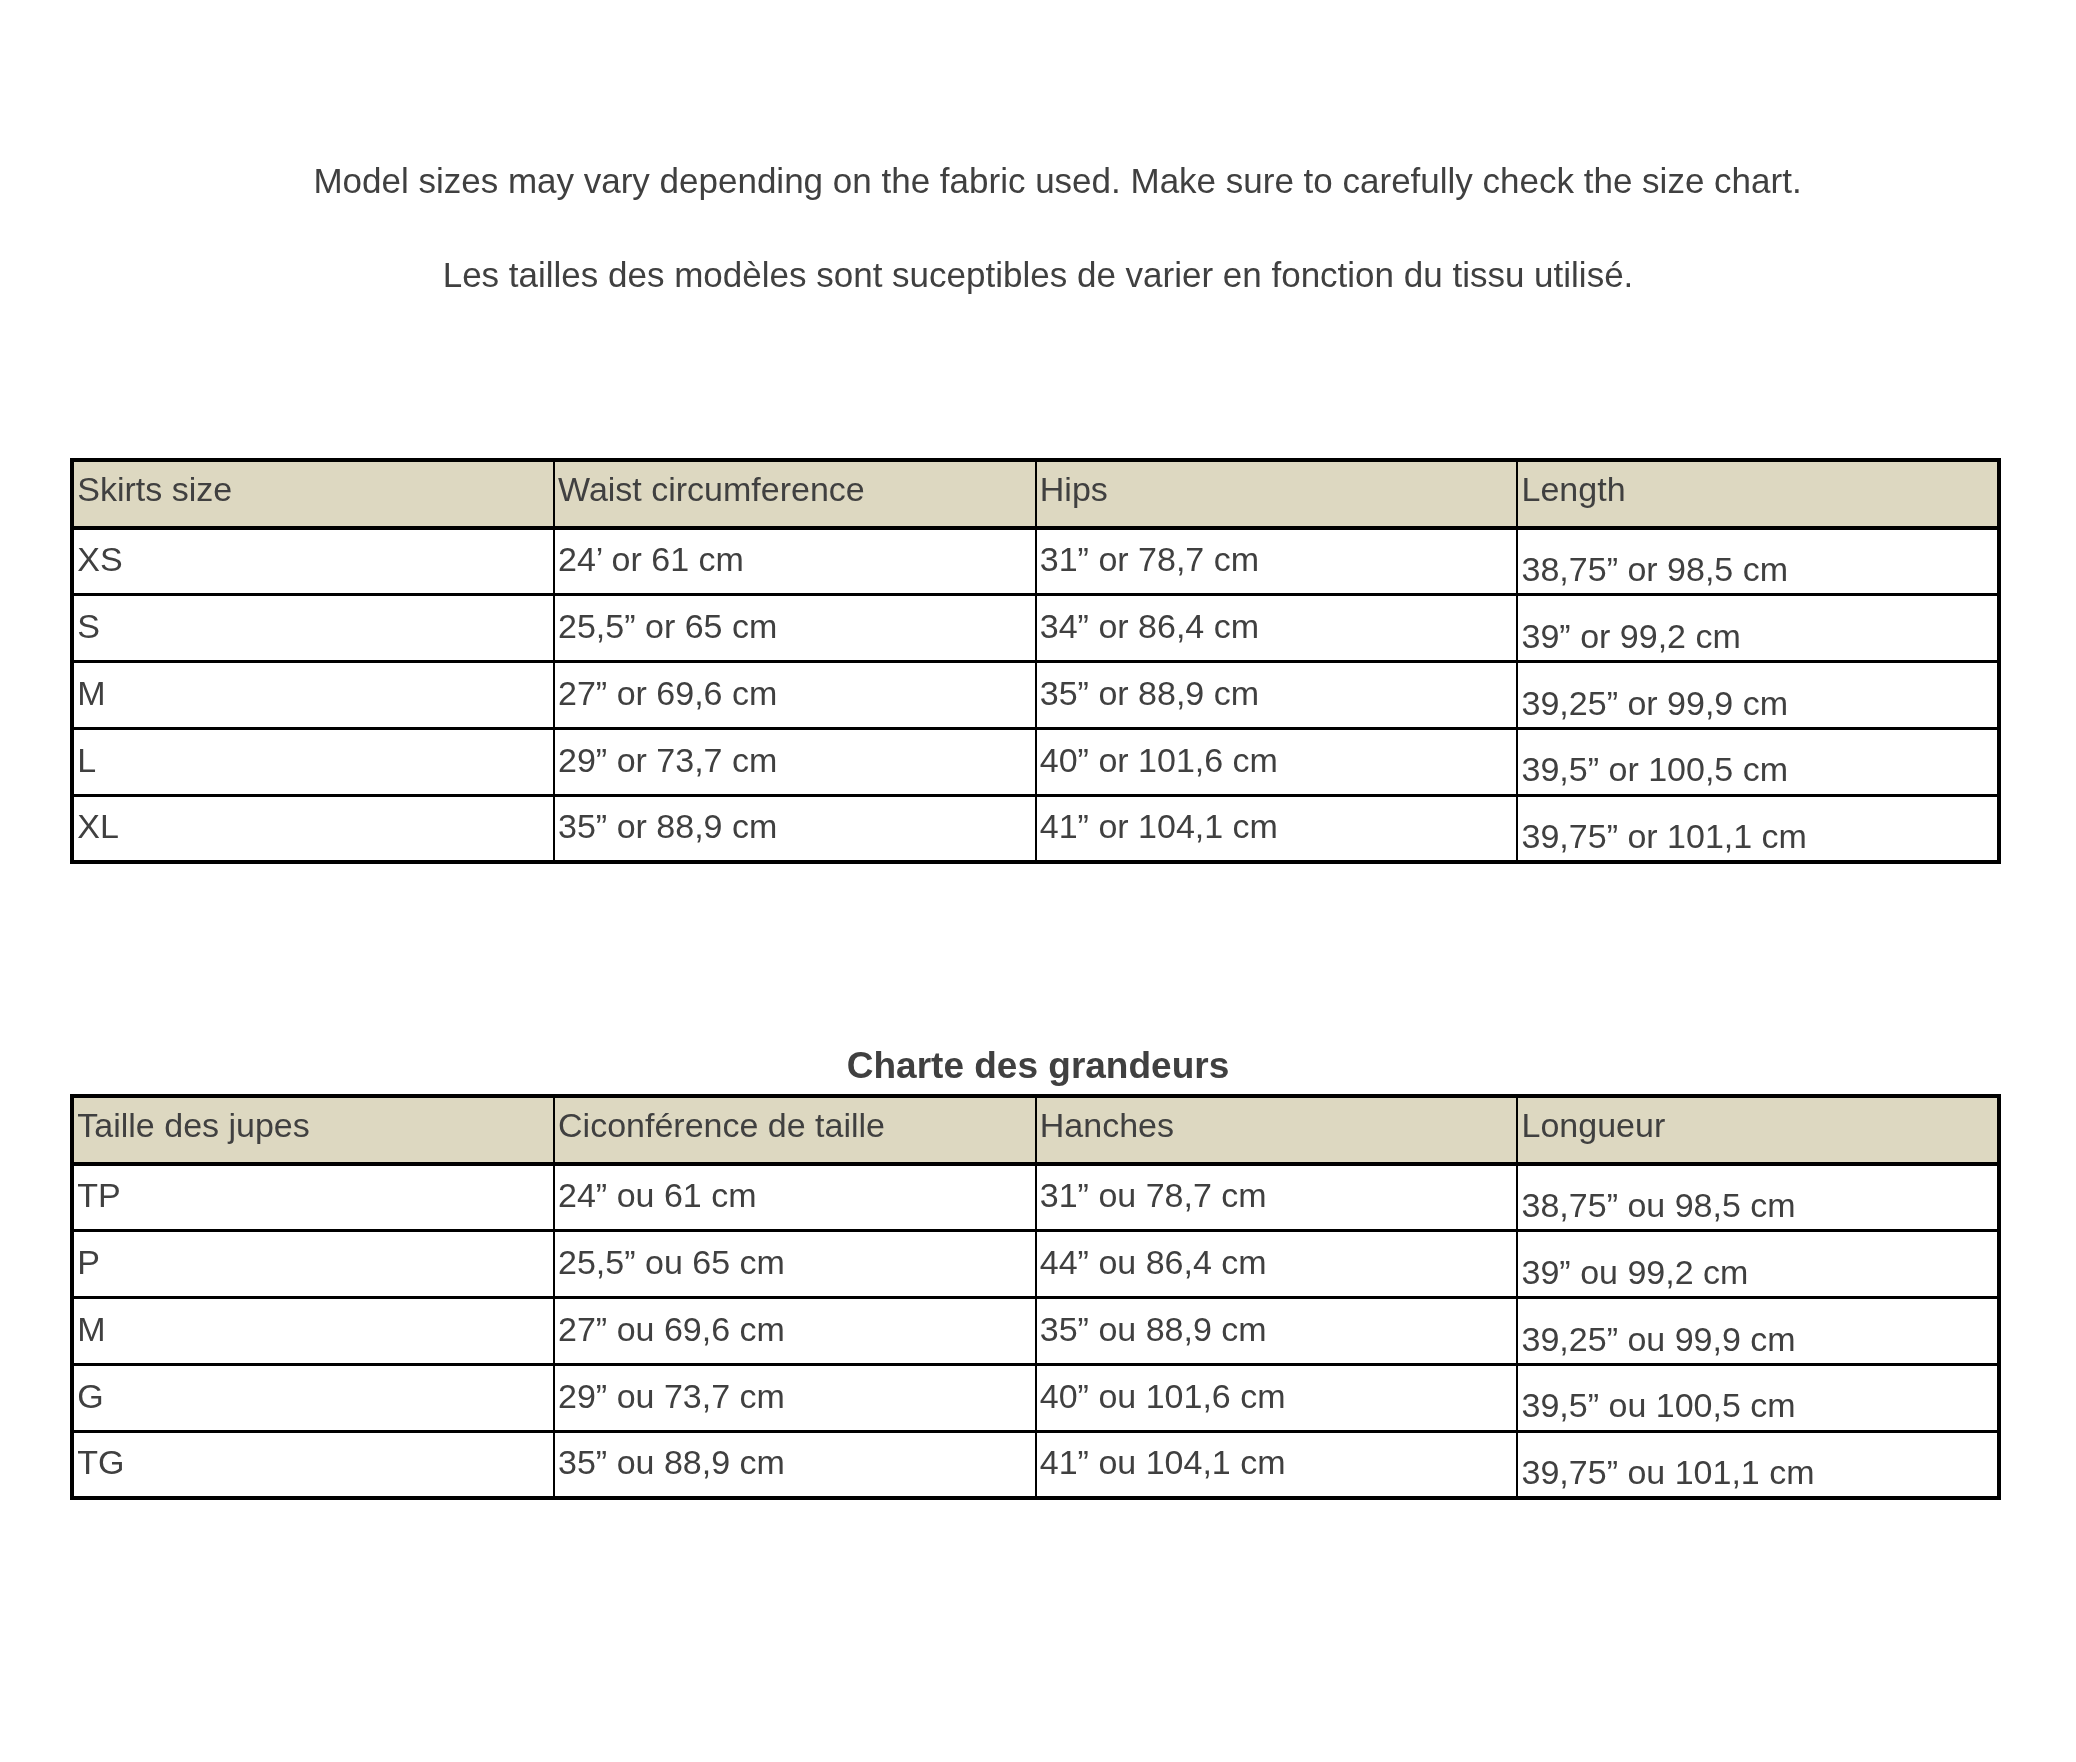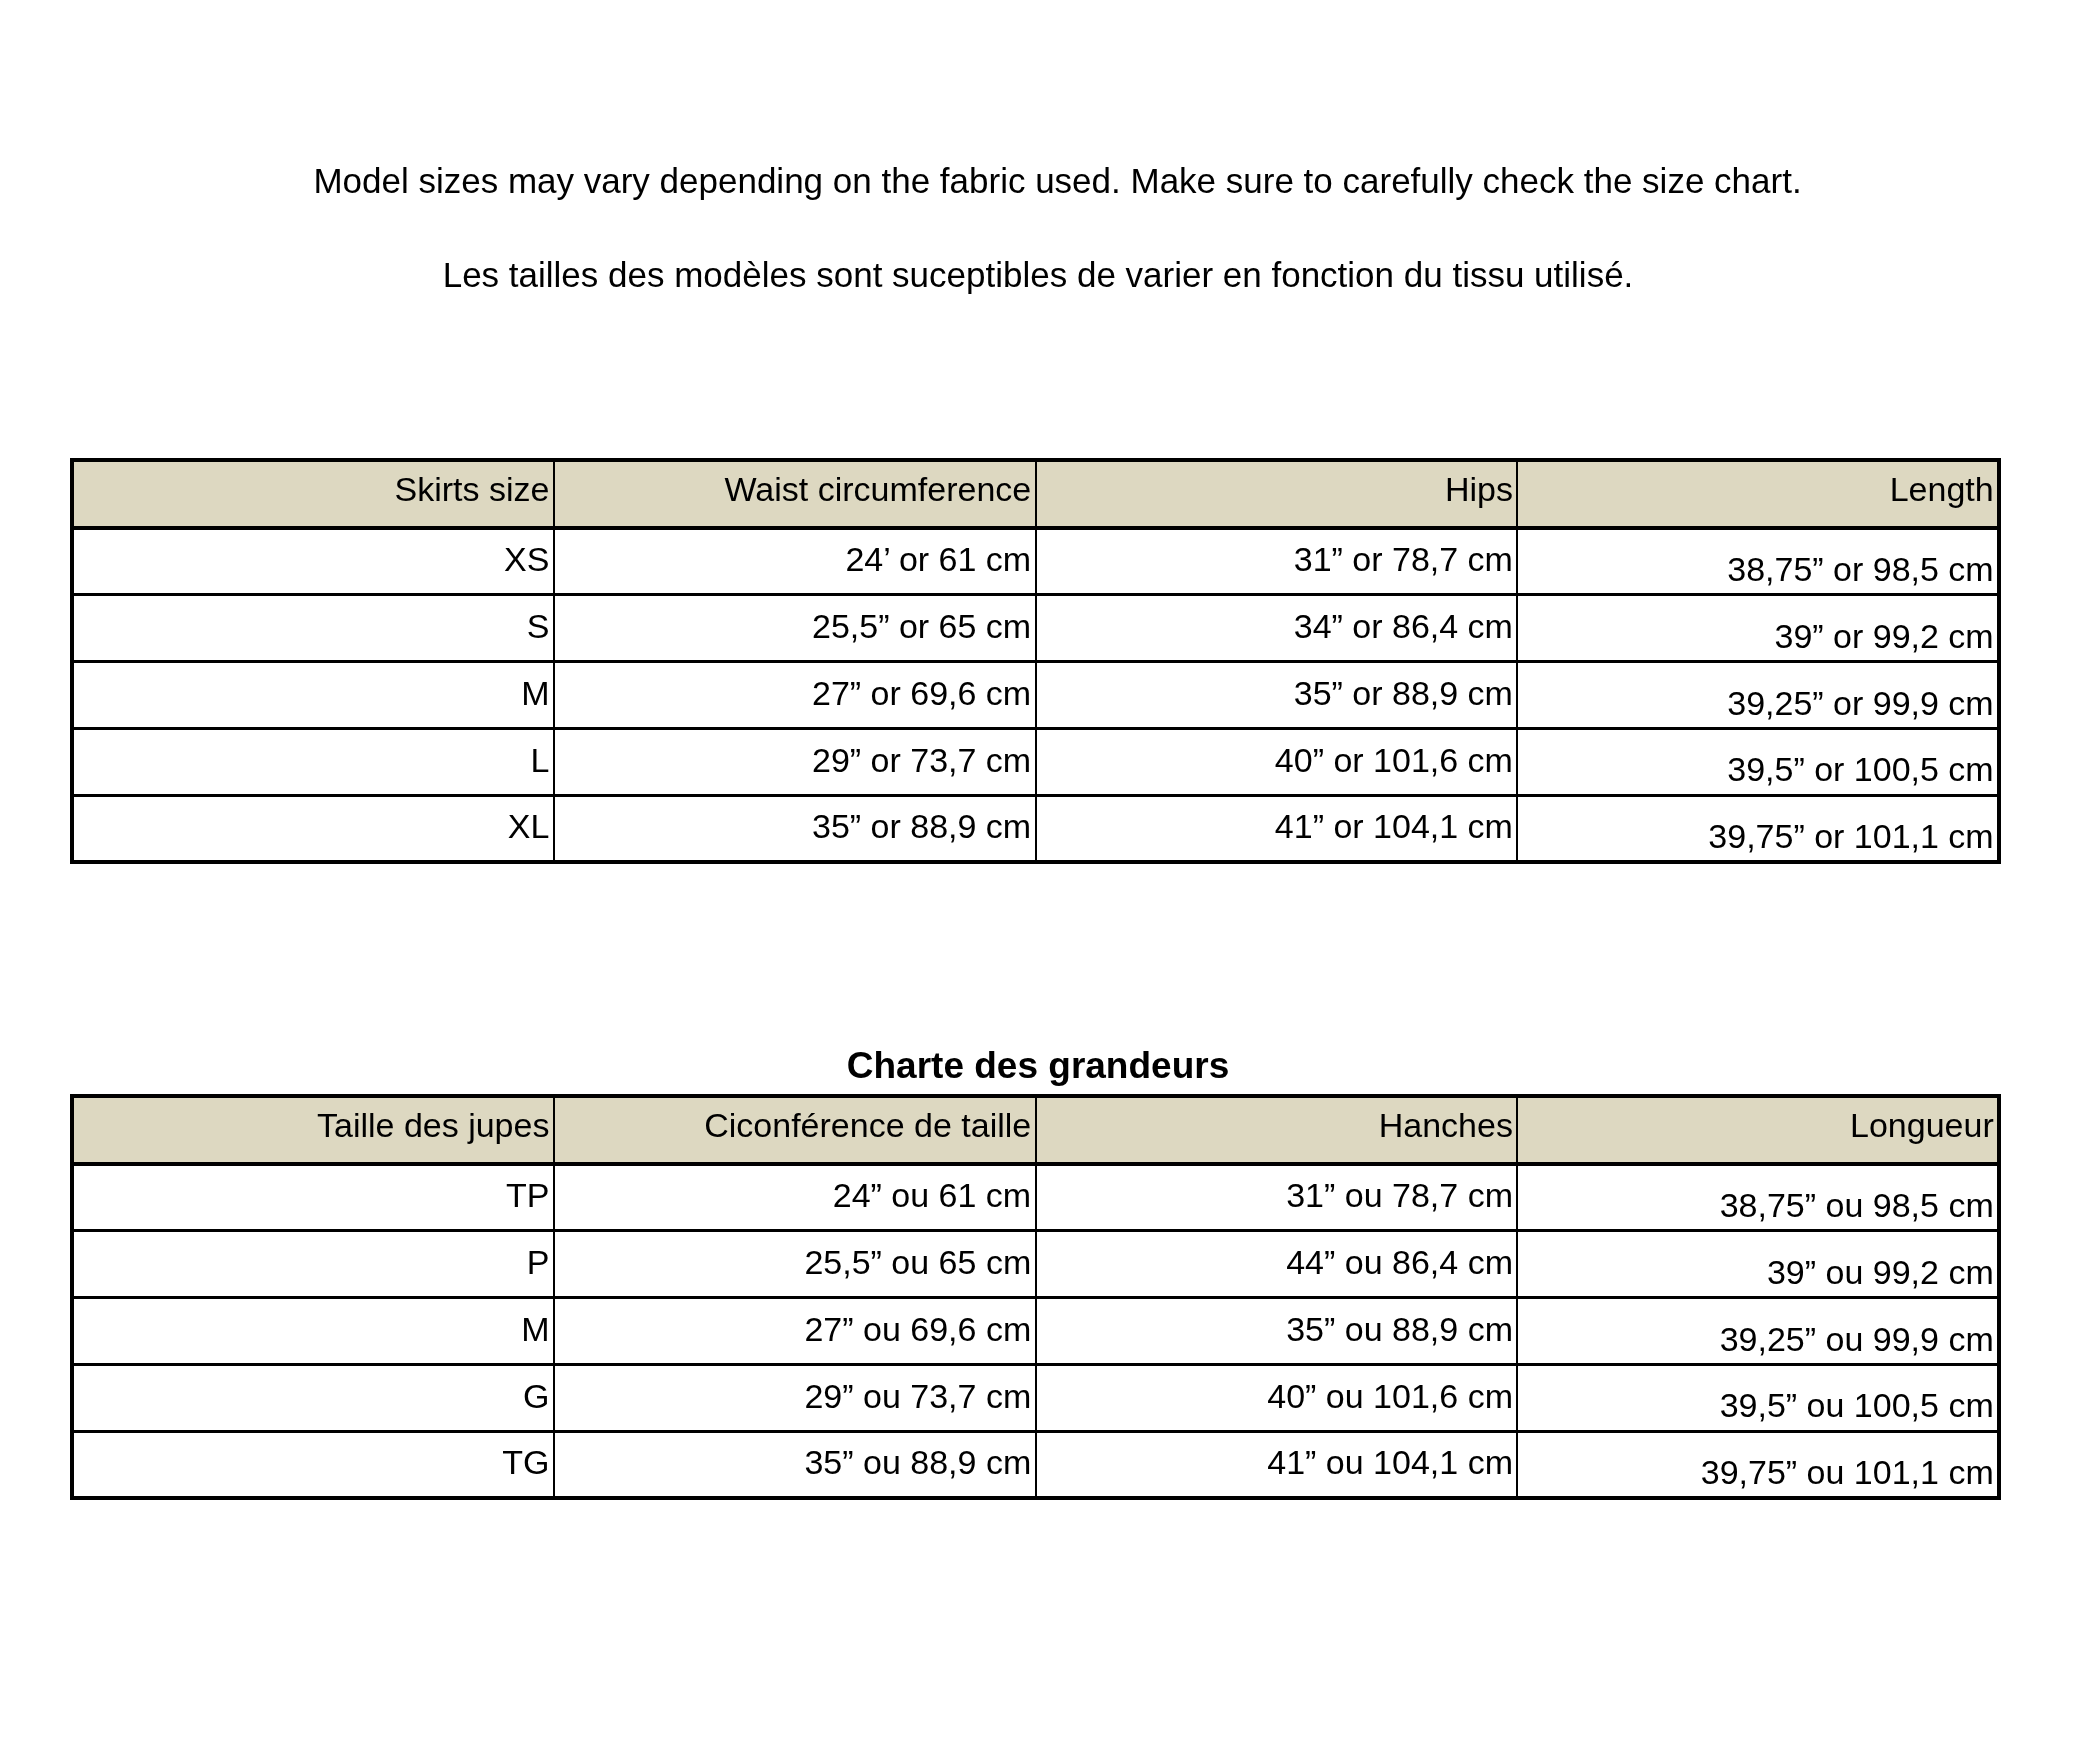--- a/index.html
+++ b/index.html
@@ -6,21 +6,21 @@
     margin: 0;
     padding: 0;
     background: #ffffff;
   }
   .page {
     position: relative;
     width: 2076px;
     height: 1763px;
     background: #ffffff;
     font-family: "Liberation Sans", sans-serif;
-    color: #000000;
+    color: #404040;
     overflow: hidden;
   }
   .center-line {
     position: absolute;
     left: 0;
     width: 100%;
     text-align: center;
     font-size: 35px;
     line-height: 41px;
     white-space: nowrap;
@@ -45,21 +45,21 @@
   }
   .table-1 { top: 458px; }
   .table-2 { top: 1094px; }
 
   table.size-table th,
   table.size-table td {
     border-left: 2.4px solid #000000;
     border-right: 2.4px solid #000000;
     border-top: 3.3px solid #000000;
     border-bottom: 3.3px solid #000000;
-    text-align: right;
+    text-align: left;
     vertical-align: top;
     font-size: 34px;
     line-height: 41px;
     overflow: hidden;
   }
   table.size-table th {
     background: #ddd8c1;
     font-weight: normal;
     height: 57px;
     padding: 6.5px 3.3px 0 3.3px;

